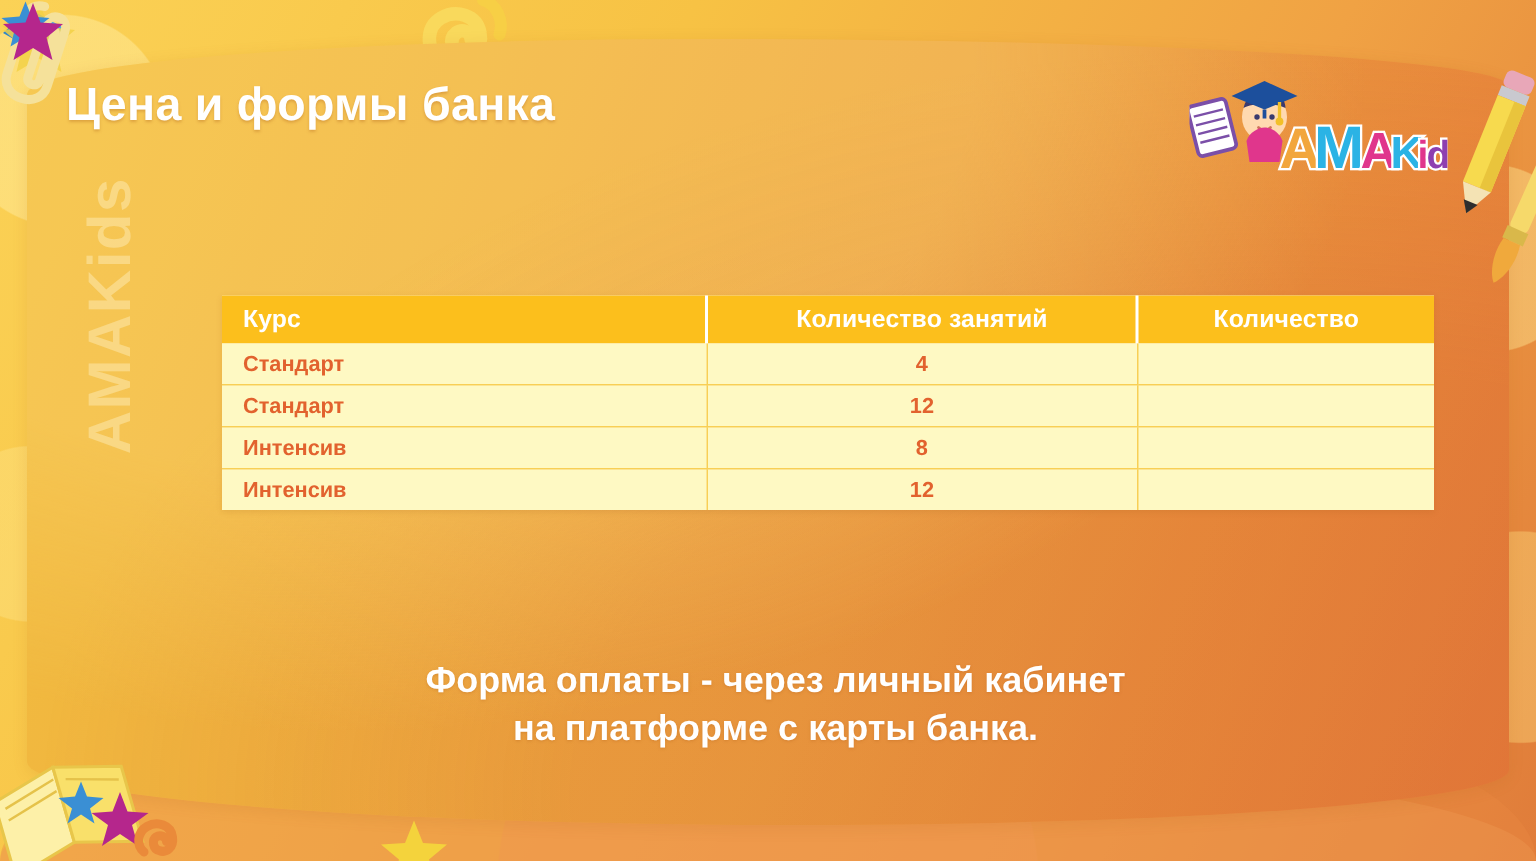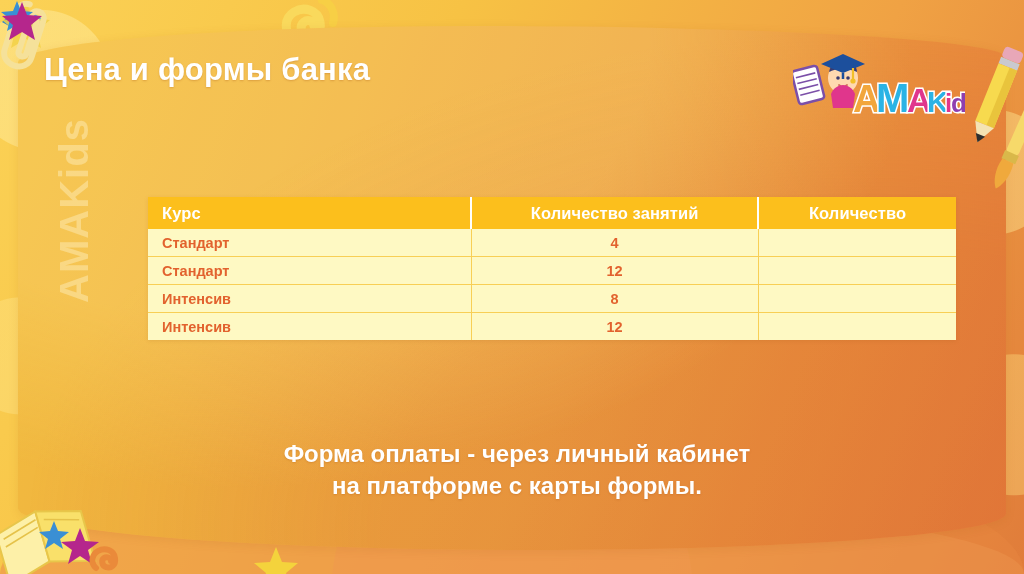--- a/index.html
+++ b/index.html
@@ -375,16 +375,16 @@
           <td>Интенсив</td>
           <td class="center">12</td>
           <td class="center"></td>
         </tr>
       </tbody>
     </table>
   </div>
 
   <div class="note">
     <div>Форма оплаты - через личный кабинет</div>
-    <div>на платформе с карты формы.</div>
+    <div>на платформе с карты банка.</div>
   </div>
 
 </div>
 
 </body></html>

